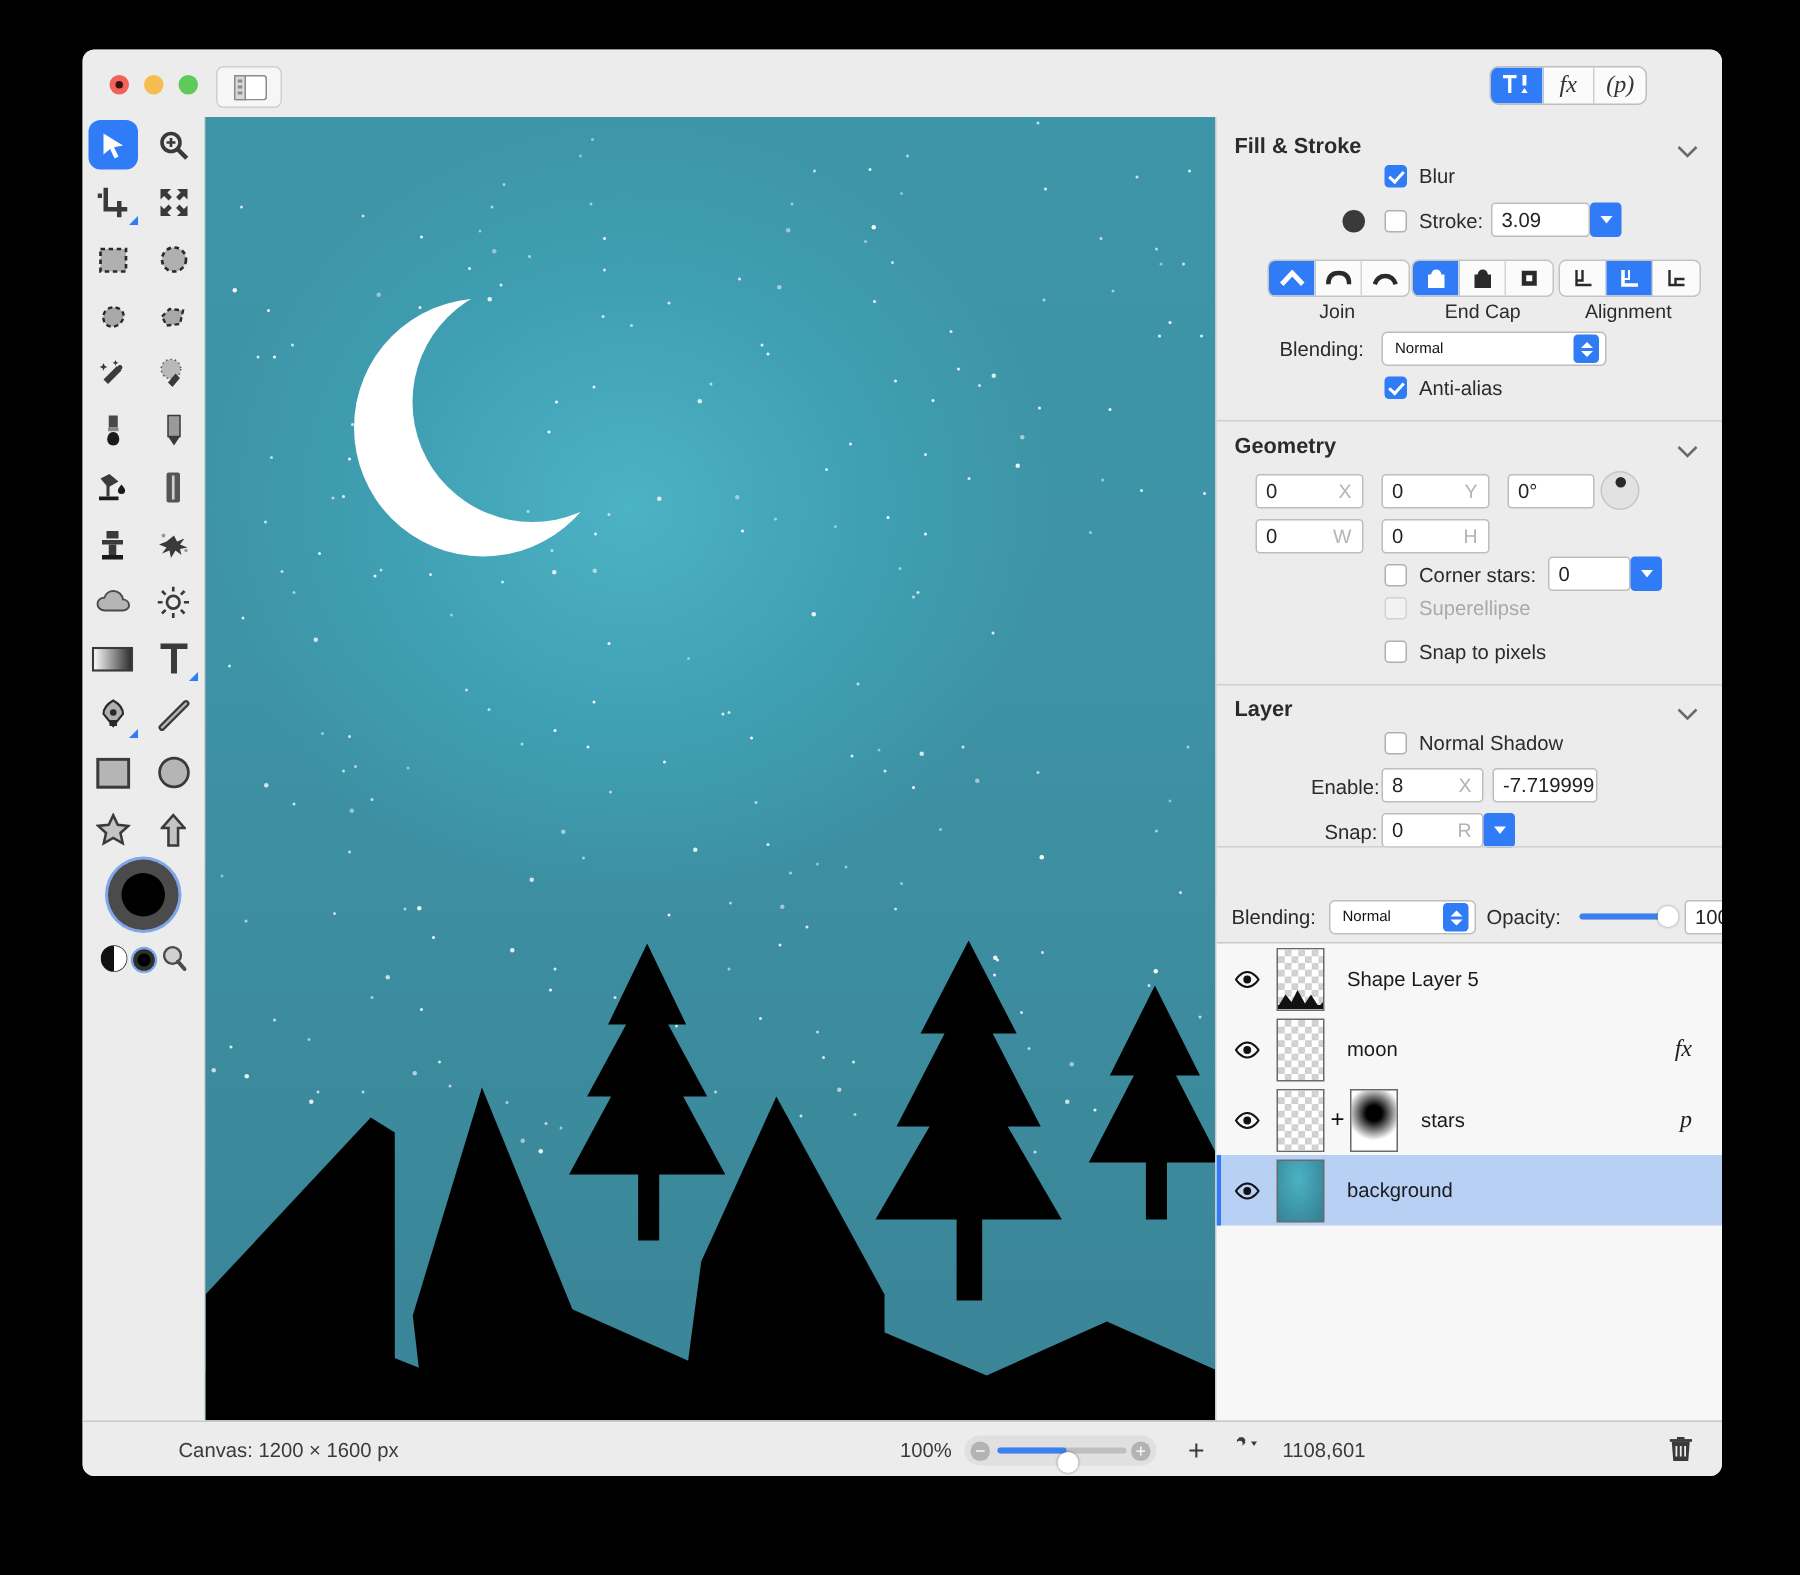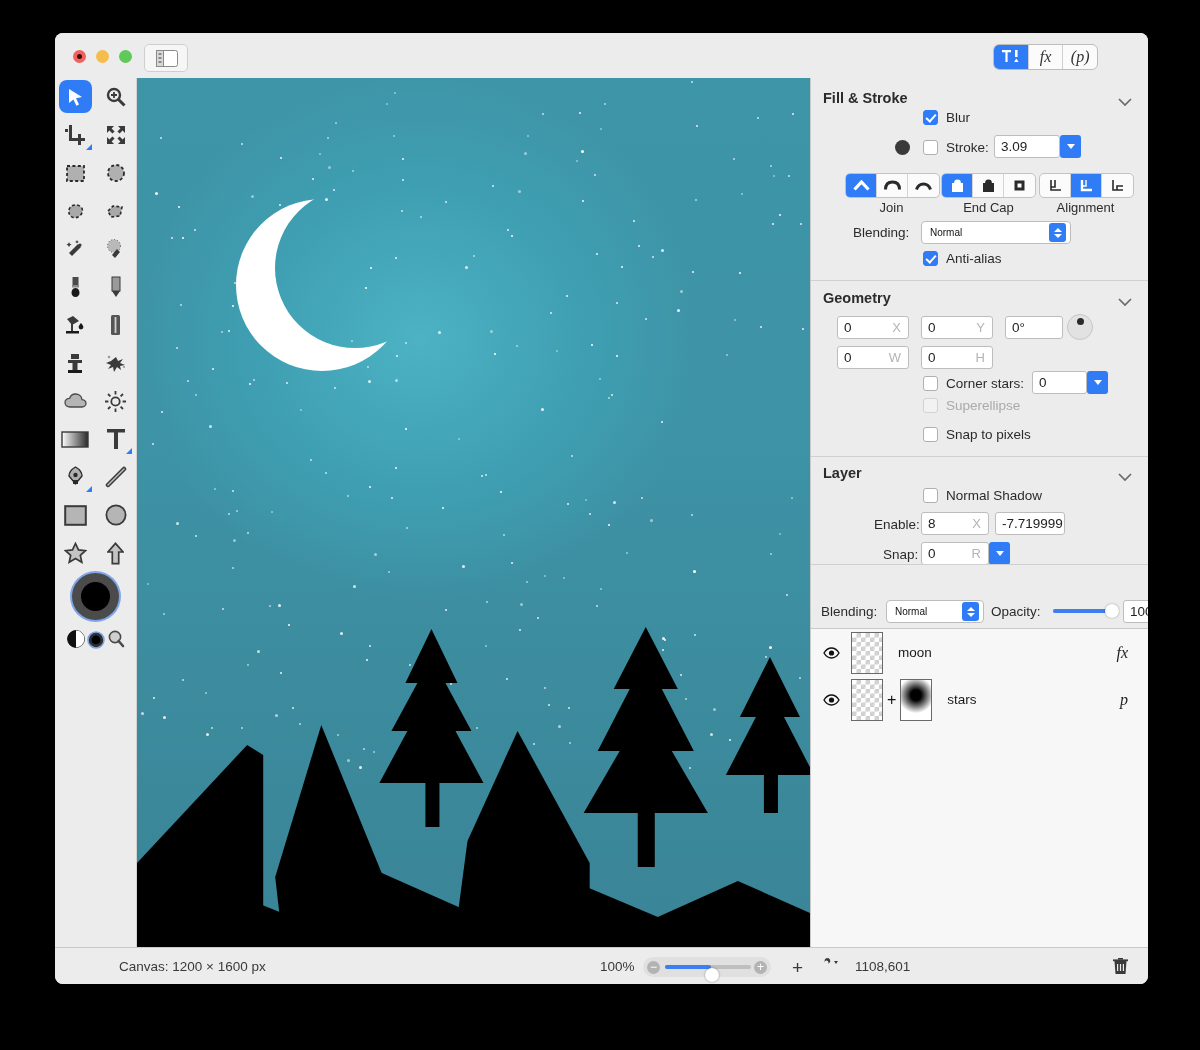--- a/index.html
+++ b/index.html
@@ -861,20 +861,36 @@
       <div style="position:absolute;left:242px;top:12px;width:62px;height:4px;background:#c4c4c4;border-radius:2px;">
         <div style="position:absolute;left:0;top:0;width:56px;height:4px;background:#3b7ff0;border-radius:2px;"></div>
         <div style="position:absolute;left:52px;top:-5px;width:14px;height:14px;border-radius:50%;background:#fff;box-shadow:0 0 2px rgba(0,0,0,.4);"></div>
       </div>
       <div class="field" style="position:absolute;left:312px;top:3px;width:49px;">100%</div>
     </div>
 
     <div id="layerlist">
 
 
+      <div class="layer">
+        <span class="eye">
+          <svg width="17" height="12" viewBox="0 0 17 12">
+              <path d="M8.5 1C4 1 1 6 1 6s3 5 7.5 5S16 6 16 6 13 1 8.5 1z" fill="none" stroke="#111" stroke-width="1.4"></path>
+              <circle cx="8.5" cy="6" r="2.6" fill="#111"></circle>
+            </svg>
+          </span>
+        <span class="thumb">
+            <span class="checker"></span>
+          <svg style="position:absolute;left:0;bottom:0;" width="30" height="14" viewBox="0 0 30 14">
+              <path d="M0 12L5 4l4 5 4-8 5 9 4-6 5 8 3-3v3z" fill="#111"></path>
+              <rect y="11" width="30" height="3" fill="#111"></rect>
+            </svg>
+          </span>
+        <span class="lname">Shape Layer 5</span>
+      </div>
 
       <div class="layer">
         <span class="eye">
           <svg width="17" height="12" viewBox="0 0 17 12">
               <path d="M8.5 1C4 1 1 6 1 6s3 5 7.5 5S16 6 16 6 13 1 8.5 1z" fill="none" stroke="#111" stroke-width="1.4"></path>
               <circle cx="8.5" cy="6" r="2.6" fill="#111"></circle>
             </svg>
           </span>
         <span class="thumb">
             <span class="checker"></span>
@@ -892,20 +908,30 @@
           </span>
         <span class="thumb">
             <span class="checker"></span>
           </span>
         <span class="plus">+</span>
         <span class="thumb" style="background:radial-gradient(circle at 50% 38%, #000 18%, #fff 62%);"></span>
         <span class="lname">stars</span>
         <span class="lbadge">p</span>
       </div>
 
+      <div class="layer sel">
+        <span class="eye">
+          <svg width="17" height="12" viewBox="0 0 17 12">
+              <path d="M8.5 1C4 1 1 6 1 6s3 5 7.5 5S16 6 16 6 13 1 8.5 1z" fill="none" stroke="#111" stroke-width="1.4"></path>
+              <circle cx="8.5" cy="6" r="2.6" fill="#111"></circle>
+            </svg>
+          </span>
+        <span class="thumb" style="background:radial-gradient(ellipse at 45% 30%, #4cb3c4 0%, #3e95a8 55%, #33808f 100%);"></span>
+        <span class="lname">background</span>
+      </div>
 
     </div>
   </div>
 
   <div id="statusbar">
     <div id="canvas-size">Canvas: 1200 × 1600 px</div>
     <div id="zoomlevel">100%</div>
     <div id="zoomslider">
       <span class="zs-btn" style="left:4px;">−</span>
       <span id="zs-track">

